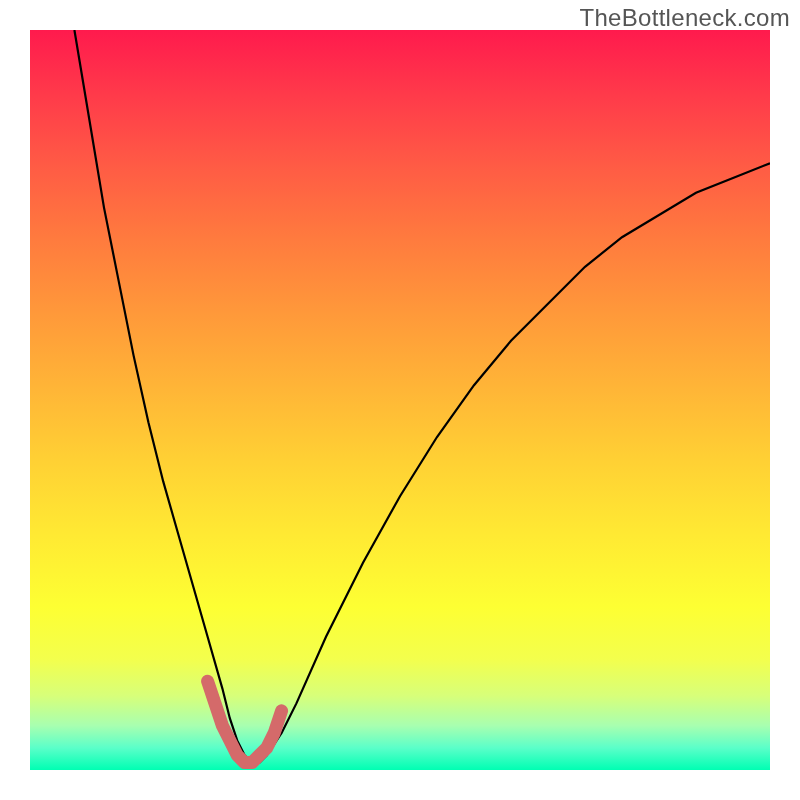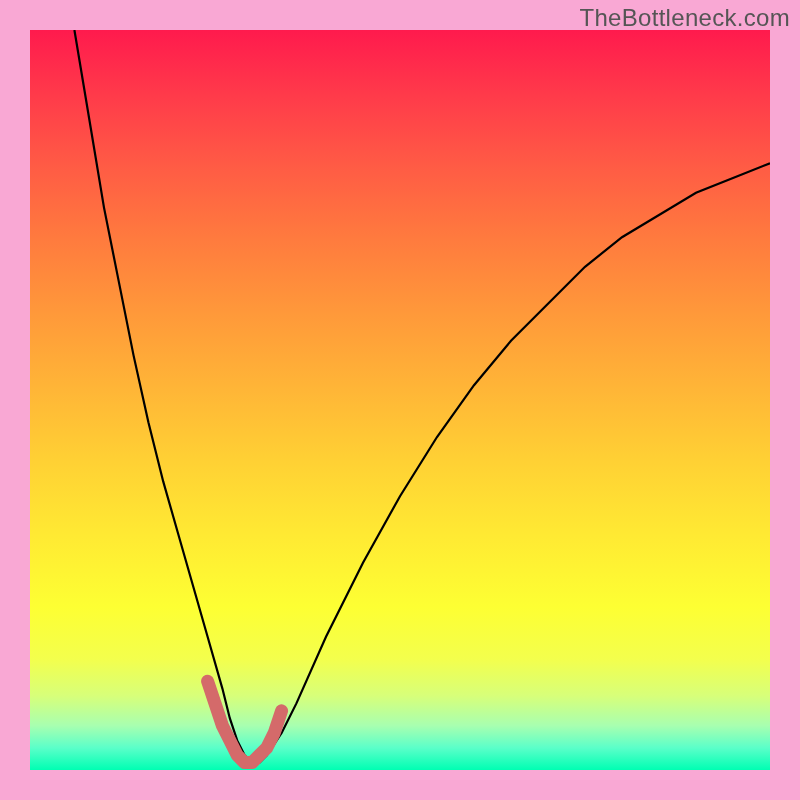--- a/index.html
+++ b/index.html
@@ -10,21 +10,21 @@
     background: #000;
     overflow: hidden;
     font-family: Arial, Helvetica, sans-serif;
   }
   .frame {
     position: absolute;
     left: 0;
     top: 0;
     width: 800px;
     height: 800px;
-    background: #f9a8d4;
+    background: #ffffff;
   }
   .plot {
     position: absolute;
     left: 30px;
     top: 30px;
     width: 740px;
     height: 740px;
     background: linear-gradient(to bottom,
       #ff1a4d 0%,
       #ff3b4a 9%,

